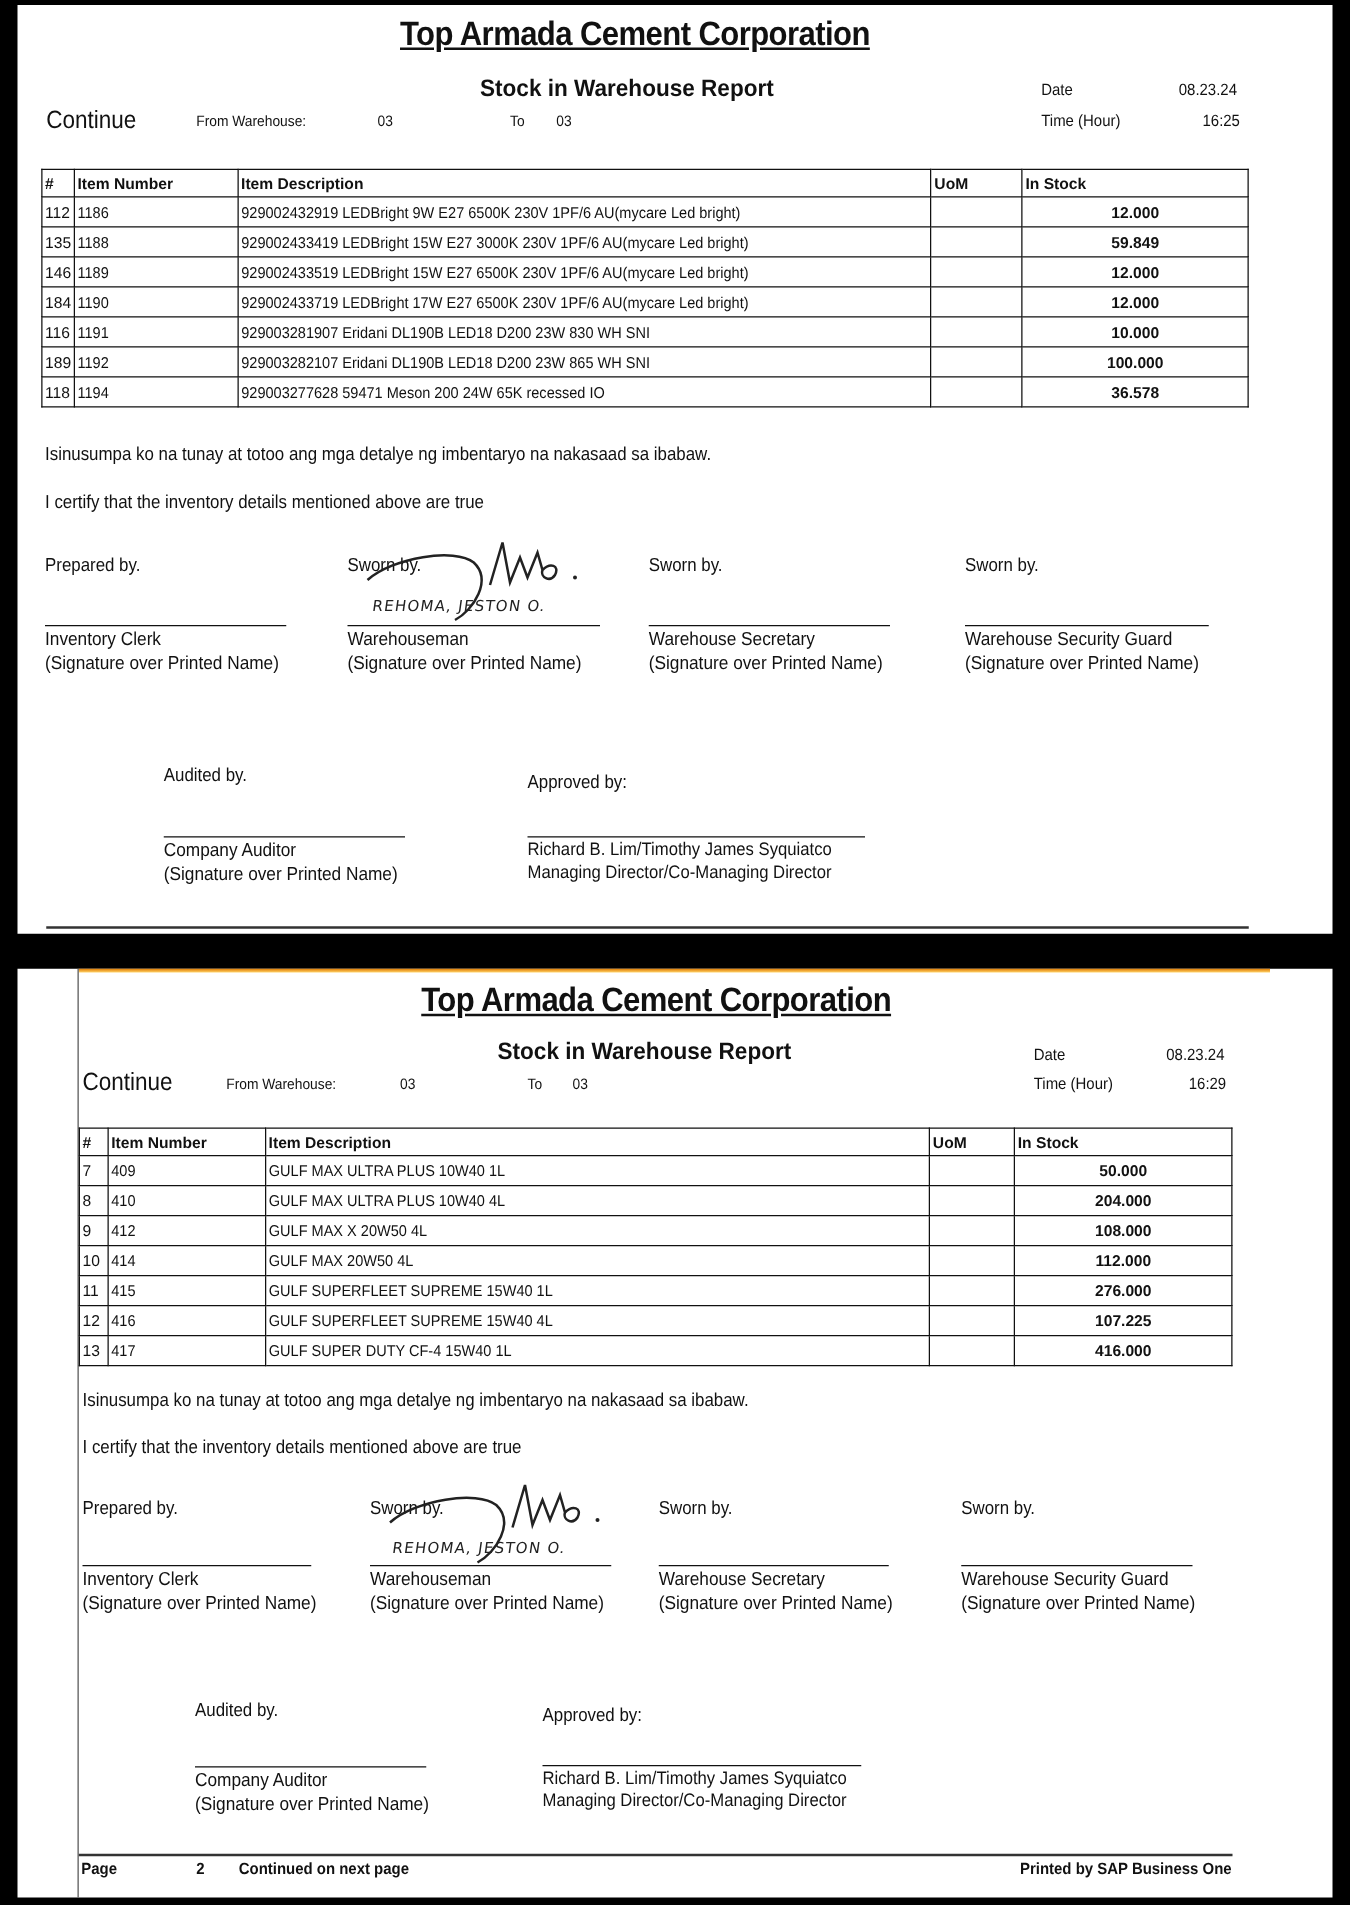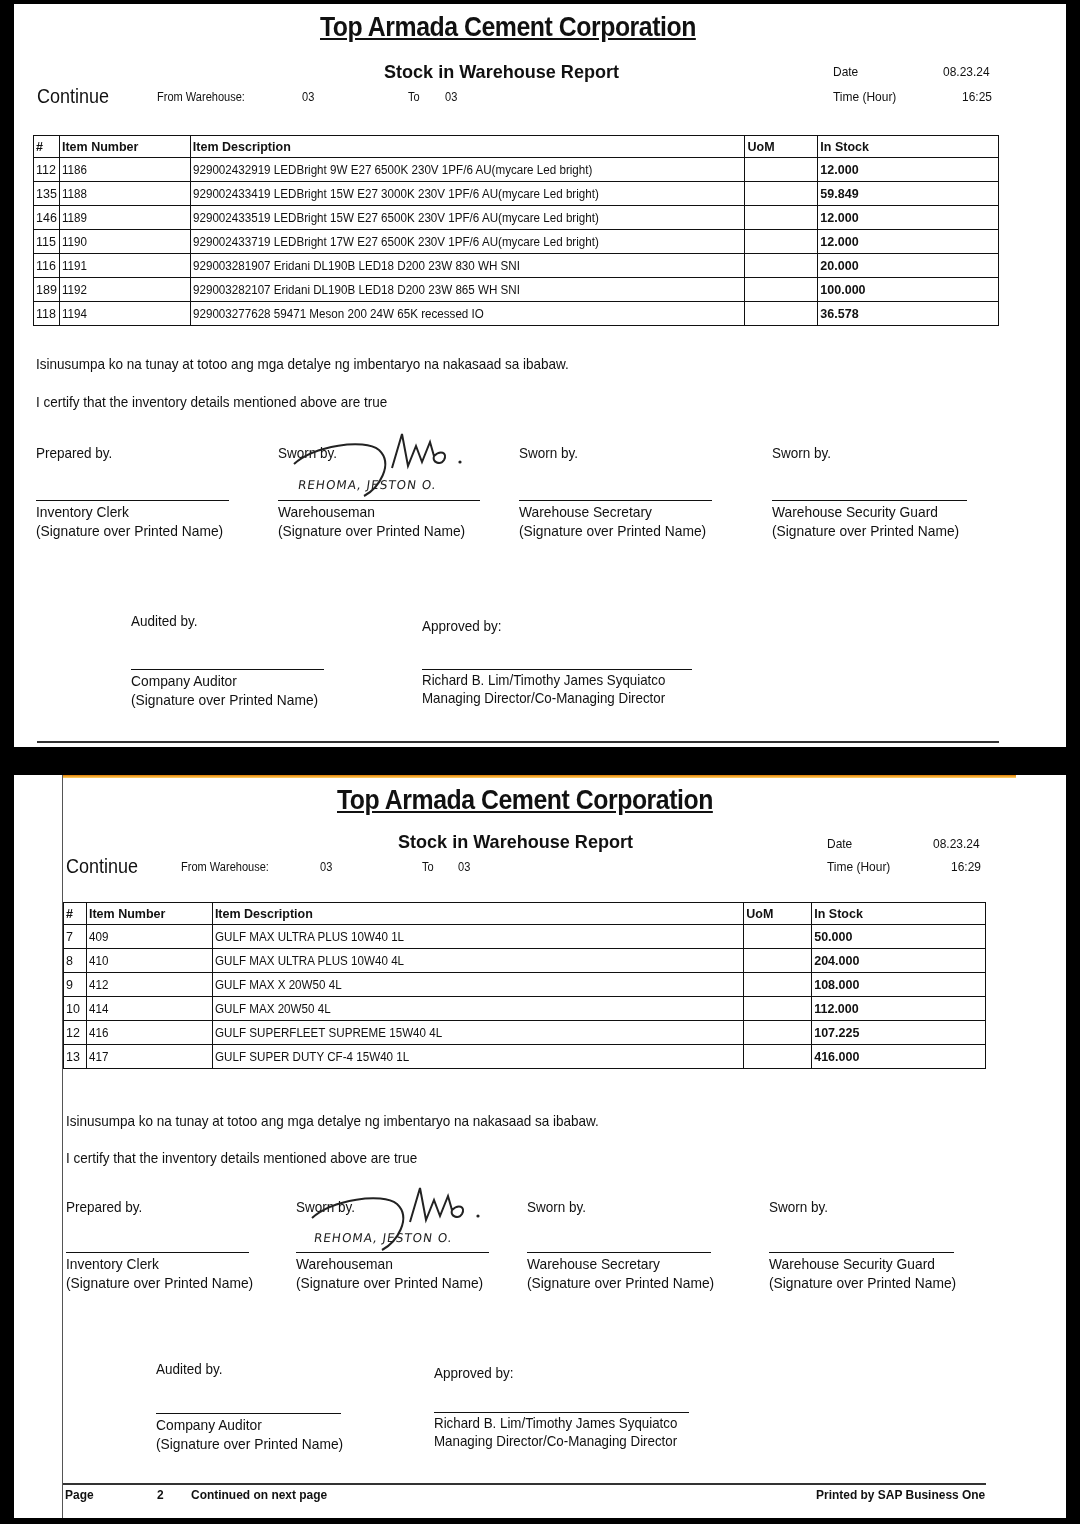--- a/index.html
+++ b/index.html
@@ -9,21 +9,21 @@
   #p2{top:775px;height:743px;}
   .abs{position:absolute;white-space:nowrap;}
   .title{font-size:27px;font-weight:bold;text-decoration:underline;letter-spacing:-0.5px;transform:scaleX(0.92);transform-origin:left top;}
   .subtitle{font-size:19px;font-weight:bold;transform:scaleX(0.95);transform-origin:left top;}
   .continue{font-size:20px;transform:scaleX(0.9);transform-origin:left top;}
   .small{font-size:12px;transform:scaleX(0.92);transform-origin:left top;}
   .meta{font-size:13px;transform:scaleX(0.92);transform-origin:left top;}
   table.stock{position:absolute;border-collapse:collapse;font-size:12.5px;}
   table.stock td, table.stock th{border:1.5px solid #111;padding:0 2px;height:24px;box-sizing:border-box;white-space:nowrap;overflow:hidden;}
   table.stock th{font-weight:bold;text-align:left;height:22px;font-size:12.5px;}
-  table.stock td.num{text-align:left;font-weight:bold;}
+  table.stock td.num{text-align:center;font-weight:bold;}
   table.stock td.desc span, table.stock td.item span{display:inline-block;transform:scaleX(0.93);transform-origin:left center;}
   .body-text{font-size:15px;transform:scaleX(0.9);transform-origin:left top;}
   .sig-label{font-size:15px;transform:scaleX(0.9);transform-origin:left top;}
   .sig-line{position:absolute;height:0;border-top:1.5px solid #111;}
   .role{font-size:15px;line-height:19px;transform:scaleX(0.92);transform-origin:left top;}
   .approve{font-size:14.5px;line-height:18px;transform:scaleX(0.92);transform-origin:left top;}
   .rule{position:absolute;height:0;border-top:2px solid #333;}
   .vline{position:absolute;width:0;border-left:1.5px solid #555;}
   .orange{position:absolute;height:3px;background:linear-gradient(#e07b00,#ffd36a);}
   .footer{font-size:13px;font-weight:bold;transform:scaleX(0.92);transform-origin:left top;}
@@ -78,32 +78,32 @@
           <td class="num"><span>59.849</span></td>
         </tr>
         <tr>
           <td><span>146</span></td>
           <td class="item"><span>1189</span></td>
           <td class="desc"><span>929002433519 LEDBright 15W E27 6500K 230V 1PF/6 AU(mycare Led bright)</span></td>
           <td><span></span></td>
           <td class="num"><span>12.000</span></td>
         </tr>
         <tr>
-          <td><span>115</span></td>
+          <td><span>184</span></td>
           <td class="item"><span>1190</span></td>
           <td class="desc"><span>929002433719 LEDBright 17W E27 6500K 230V 1PF/6 AU(mycare Led bright)</span></td>
           <td><span></span></td>
           <td class="num"><span>12.000</span></td>
         </tr>
         <tr>
           <td><span>116</span></td>
           <td class="item"><span>1191</span></td>
           <td class="desc"><span>929003281907 Eridani DL190B LED18 D200 23W 830 WH SNI</span></td>
           <td><span></span></td>
-          <td class="num"><span>20.000</span></td>
+          <td class="num"><span>10.000</span></td>
         </tr>
         <tr>
           <td><span>189</span></td>
           <td class="item"><span>1192</span></td>
           <td class="desc"><span>929003282107 Eridani DL190B LED18 D200 23W 865 WH SNI</span></td>
           <td><span></span></td>
           <td class="num"><span>100.000</span></td>
         </tr>
         <tr>
           <td><span>118</span></td>
@@ -225,20 +225,27 @@
           <td class="num"><span>108.000</span></td>
         </tr>
         <tr>
           <td><span>10</span></td>
           <td class="item"><span>414</span></td>
           <td class="desc"><span>GULF MAX 20W50 4L</span></td>
           <td><span></span></td>
           <td class="num"><span>112.000</span></td>
         </tr>
         <tr>
+          <td><span>11</span></td>
+          <td class="item"><span>415</span></td>
+          <td class="desc"><span>GULF SUPERFLEET SUPREME 15W40 1L</span></td>
+          <td><span></span></td>
+          <td class="num"><span>276.000</span></td>
+        </tr>
+        <tr>
           <td><span>12</span></td>
           <td class="item"><span>416</span></td>
           <td class="desc"><span>GULF SUPERFLEET SUPREME 15W40 4L</span></td>
           <td><span></span></td>
           <td class="num"><span>107.225</span></td>
         </tr>
         <tr>
           <td><span>13</span></td>
           <td class="item"><span>417</span></td>
           <td class="desc"><span>GULF SUPER DUTY CF-4 15W40 1L</span></td>

